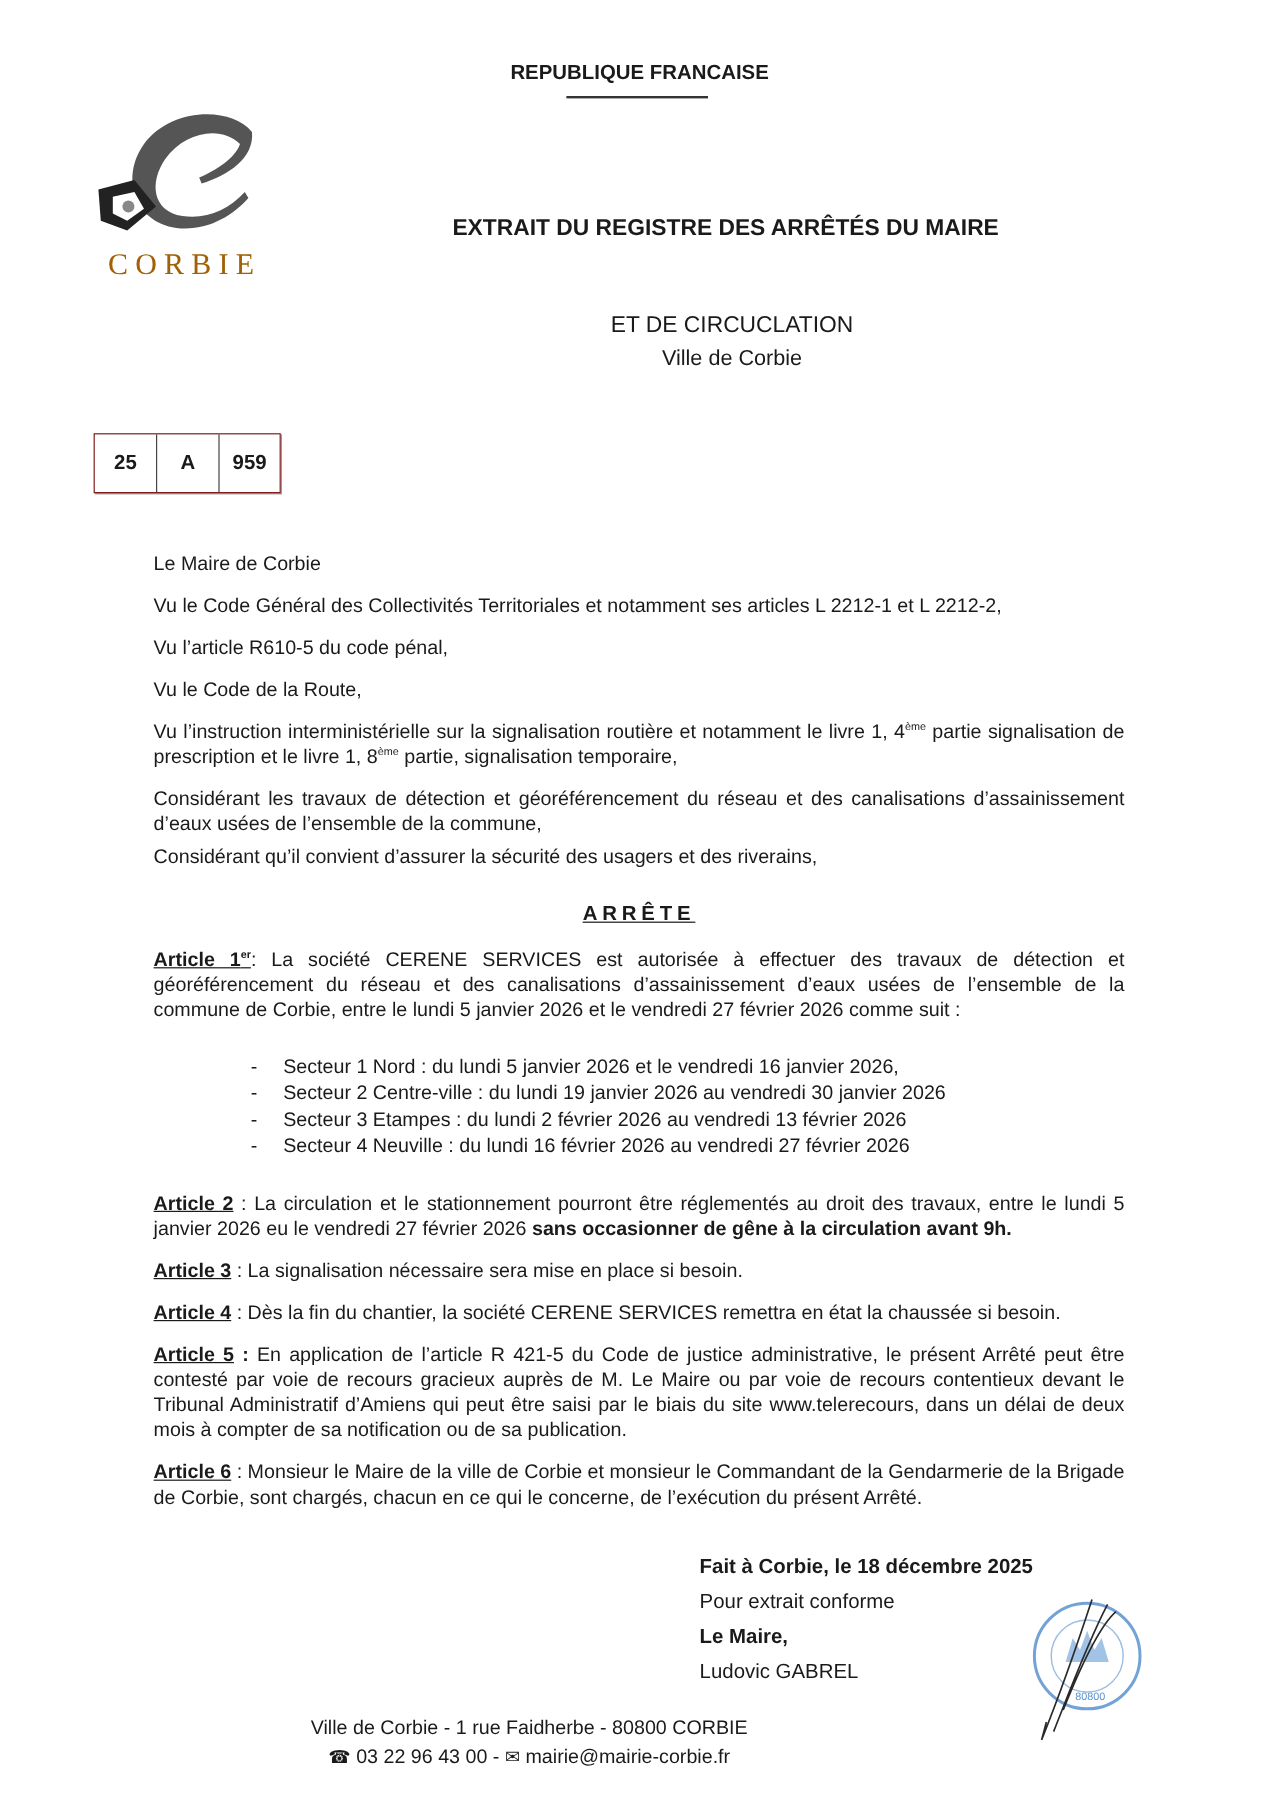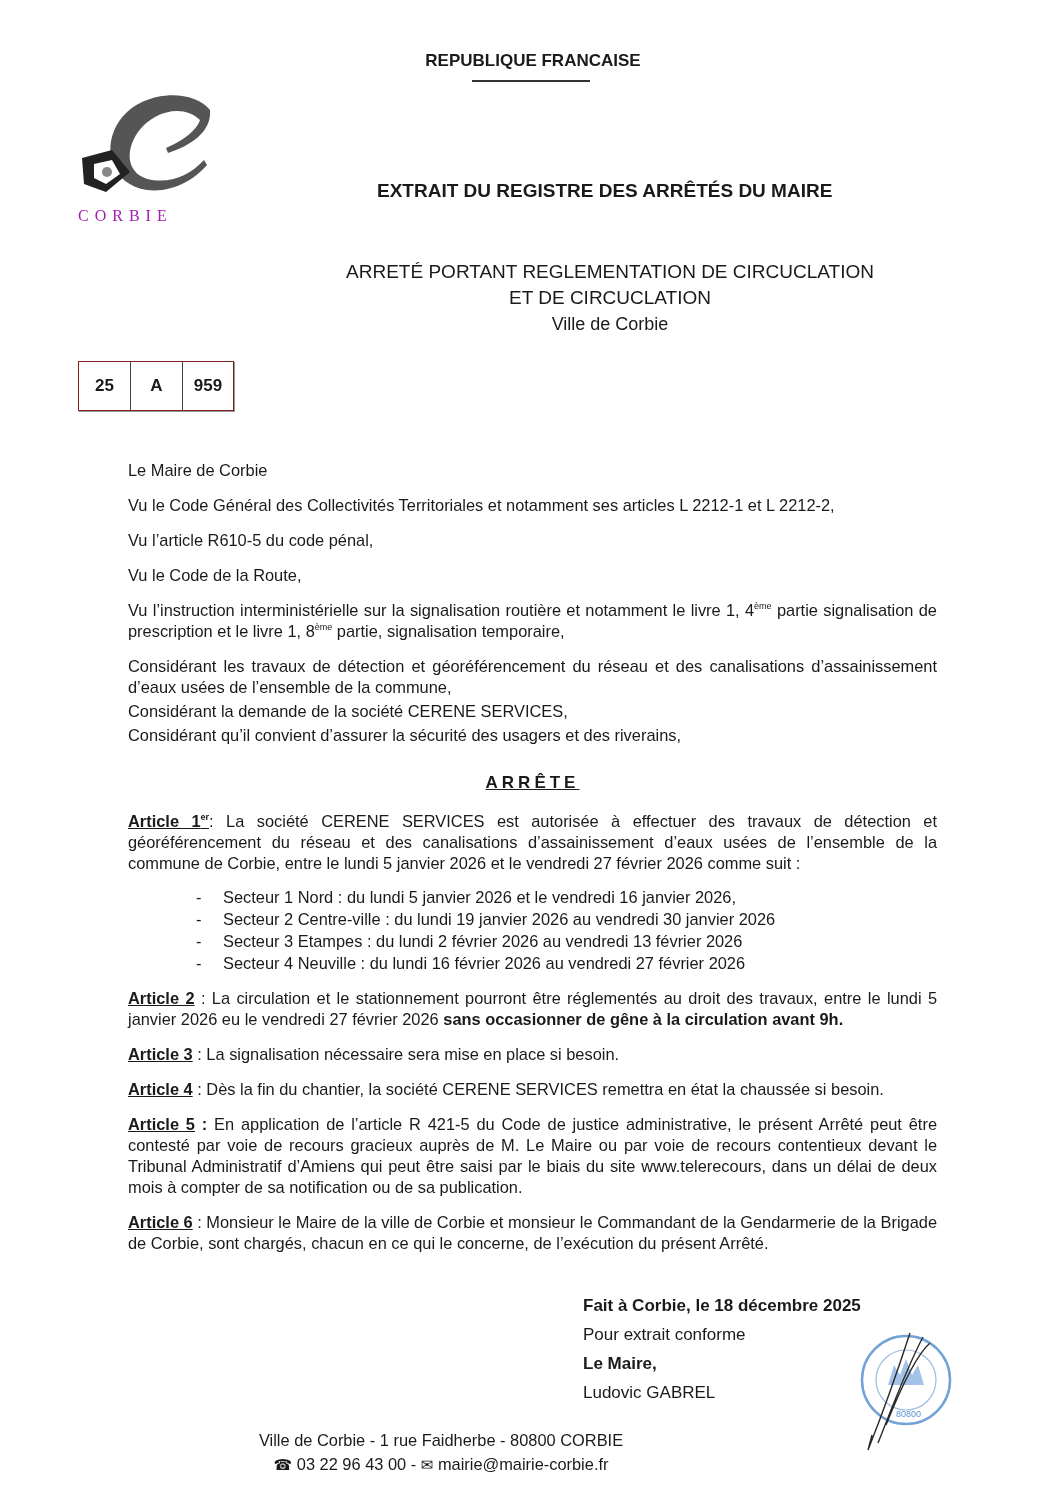--- a/index.html
+++ b/index.html
@@ -5,35 +5,35 @@
     html, body { margin: 0; padding: 0; background: #ffffff; }
     body {
       width: 1058px; height: 1496px; position: relative; overflow: hidden;
       font-family: "Liberation Sans", sans-serif; color: #1a1a1a;
     }
     .abs { position: absolute; }
     .rf-title { left: 0; width: 1058px; top: 51px; text-align: center; font-weight: bold; font-size: 17px; padding-left: 8px; box-sizing: border-box; }
     .rf-title span { display: inline-block; }
     .rf-rule { left: 472px; top: 80px; width: 118px; height: 2px; background: #333; }
     .logo { left: 72px; top: 80px; width: 160px; height: 160px; }
-    .logo-text { left: 78px; top: 207px; font-family: "Liberation Serif", serif; font-size: 16px; letter-spacing: 6px; color: #a21caf; }
+    .logo-text { left: 90px; top: 207px; font-family: "Liberation Serif", serif; font-size: 25px; letter-spacing: 6px; color: #a16207; }
     .extrait { left: 377px; top: 180px; font-weight: bold; font-size: 19px; }
     .arrete-title { left: 300px; width: 620px; top: 259px; text-align: center; font-size: 19px; line-height: 26px; }
     .arrete-title .sub { font-size: 18px; }
     .refbox { left: 78px; top: 361px; height: 48px; display: flex; border: 1px solid #7f1d1d; box-shadow: 1px 1px 0 #999; }
     .refbox .cell { height: 48px; display: flex; align-items: center; justify-content: center; font-weight: bold; font-size: 17px; border-right: 1px solid #444; }
     .refbox .cell:last-child { border-right: none; text-align: center; }
     .refbox .c1 { width: 51px; } .refbox .c2 { width: 51px; } .refbox .c3 { width: 50px; }
     .body { left: 128px; width: 809px; top: 460px; font-size: 16.4px; line-height: 21px; }
     .p { margin: 0; text-align: justify; }
     sup { font-size: 9px; vertical-align: 7px; line-height: 0; }
     .arrete-heading { text-align: center; font-weight: bold; font-size: 17px; letter-spacing: 4px; text-decoration: underline; margin: 16px; }
     .art-label { font-weight: bold; text-decoration: underline; }
     .bold { font-weight: bold; }
-    ul.sectors { list-style: none; margin: 0; padding: 0 0 0 68px; }
+    ul.sectors { list-style: none; margin: 13px; padding: 0 0 0 68px; }
     ul.sectors li { position: relative; padding-left: 27px; line-height: 22px; }
     ul.sectors li::before { content: "-"; position: absolute; left: 0; }
     .sign { left: 583px; top: 1291px; font-size: 17px; line-height: 29px; }
     .sign .bold { font-weight: bold; }
     .stamp { left: 838px; top: 1325px; width: 130px; height: 130px; }
     .footer { left: 0; width: 882px; top: 1428px; text-align: center; font-size: 16.4px; line-height: 24px; }
     .footer .inner { display: inline-block; text-align: center; }
     .phone-icon, .mail-icon { display: inline-block; font-size: 15px; }
   </style>
 </head>
@@ -46,21 +46,20 @@
   <path d="M138 30 C120 8, 70 10, 48 40 C28 68, 40 105, 75 110 C100 113, 122 100, 135 85 L132 80 C118 95, 100 103, 80 100 C55 96, 52 72, 66 52 C82 30, 112 24, 128 40 C124 52, 108 62, 94 68 L96 73 C118 66, 140 52, 138 30 Z" fill="#555"></path>
   <path d="M10 78 L40 70 L58 92 L34 112 L12 104 Z" fill="#222"></path>
   <path d="M22 84 L40 80 L48 94 L34 104 L22 98 Z" fill="#fff"></path>
   <circle cx="35" cy="92" r="5" fill="#888"></circle>
 </svg>
 <div class="abs logo-text">CORBIE</div>
 
 <div class="abs extrait">EXTRAIT DU REGISTRE DES ARRÊTÉS DU MAIRE</div>
 
 <div class="abs arrete-title">
-  <div>ARRETÉ PORTANT REGLEMENTATION DE CIRCUCLATION</div>
   <div>ET DE CIRCUCLATION</div>
   <div class="sub">Ville de Corbie</div>
 </div>
 
 <div class="abs refbox">
   <div class="cell c1">25</div>
   <div class="cell c2">A</div>
   <div class="cell c3">959</div>
 </div>
 
@@ -70,21 +69,20 @@
   <p class="p">Vu le Code Général des Collectivités Territoriales et notamment ses articles L 2212-1 et L 2212-2,</p>
   <div style="height:14px"></div>
   <p class="p">Vu l’article R610-5 du code pénal,</p>
   <div style="height:14px"></div>
   <p class="p">Vu le Code de la Route,</p>
   <div style="height:14px"></div>
   <p class="p"><span>Vu l’instruction interministérielle sur la signalisation routière et notamment le livre 1, 4</span><sup>ème</sup><span> partie signalisation de prescription et le livre 1, 8</span><sup>ème</sup><span> partie, signalisation temporaire,</span></p>
   <div style="height:14px"></div>
   <p class="p">Considérant les travaux de détection et géoréférencement du réseau et des canalisations d’assainissement d’eaux usées de l’ensemble de la commune,</p>
   <div style="height:3px"></div>
-  <p class="p">Considérant la demande de la société CERENE SERVICES,</p>
   <div style="height:3px"></div>
   <p class="p">Considérant qu’il convient d’assurer la sécurité des usagers et des riverains,</p>
   <div style="height:10px"></div>
   <p class="arrete-heading">ARRÊTE</p>
   <div style="height:2px"></div>
 
   <p class="p"><span class="art-label"><span>Article 1</span><sup>er</sup></span><span>: La société CERENE SERVICES est autorisée à effectuer des travaux de détection et géoréférencement du réseau et des canalisations d’assainissement d’eaux usées de l’ensemble de la commune de Corbie, entre le lundi 5 janvier 2026 et le vendredi 27 février 2026 comme suit :</span></p>
   <div style="height:12px"></div>
   <ul class="sectors">
     <li>Secteur 1 Nord : du lundi 5 janvier 2026 et le vendredi 16 janvier 2026,</li>

